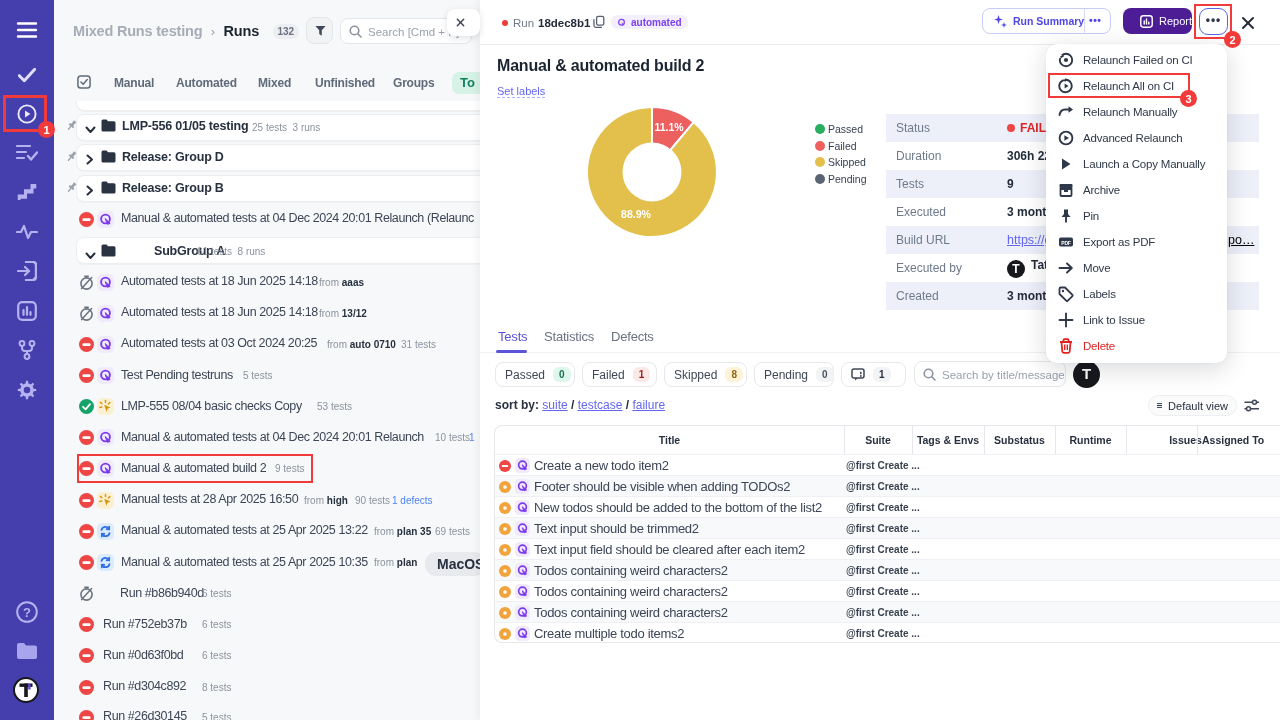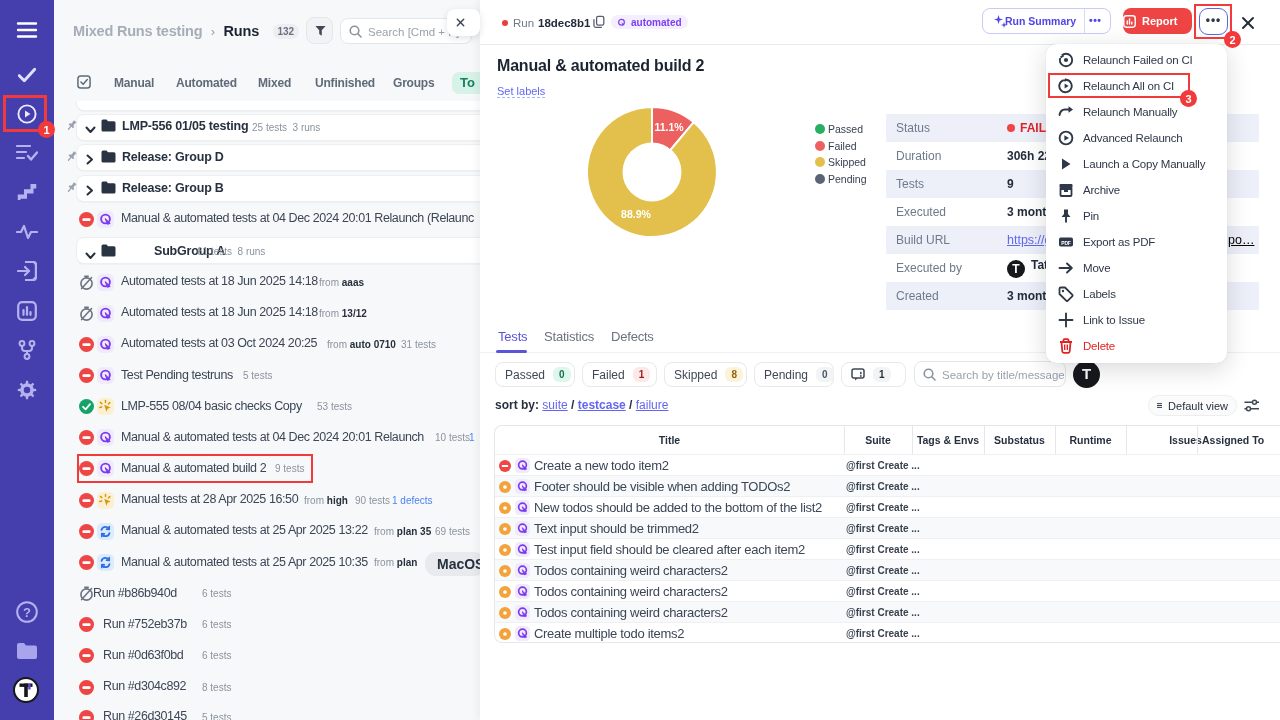--- a/index.html
+++ b/index.html
@@ -23,21 +23,21 @@
 .meta { font-size:10px; color:#8b939f; white-space:nowrap; }
 .metab { font-size:10px; color:#8b939f; white-space:nowrap; }
 .metab b { color:#27303f; font-weight:700; }
 .bluelink { color:#4d82f3; font-size:10px; }
 
 
 #detail { left:480px; top:0; width:800px; height:720px; background:#fff; box-shadow:-3px 0 8px rgba(16,24,40,.05); }
 #topbar { position:absolute; left:0; top:0; width:800px; height:45px; border-bottom:1px solid #e9ebee; background:#fff; }
 .autopill { position:absolute; top:15px; height:14px; background:#f4effe; border-radius:8px; color:#7d3ff0; font-size:10px; font-weight:600; display:flex; align-items:center; padding:0 6px 0 5px; gap:4px; }
 .btn-outline { position:absolute; border:1px solid #c7cbf5; background:#fff; color:#4f46e5; font-size:10.5px; font-weight:700; border-radius:8px; }
-.btn-solid { position:absolute; display:flex; align-items:center; justify-content:flex-start; gap:6px; background:#ef4444; color:#fff; font-size:11px; font-weight:700; border-radius:8px; }
+.btn-solid { position:absolute; display:flex; align-items:center; justify-content:flex-end; gap:6px; background:#4c1d95; color:#fff; font-size:11px; font-weight:400; border-radius:8px; }
 h1.runtitle { position:absolute; font-size:16px; letter-spacing:-0.2px; font-weight:700; color:#1b2431; }
 .legend { position:absolute; display:flex; align-items:center; gap:3px; font-size:10.5px; color:#374151; }
 .legend i { width:10px; height:10px; border-radius:50%; display:block; }
 .infrow { position:absolute; left:886px; width:373px; height:28px; display:flex; align-items:center; }
 .infrow.alt { background:#edf0f9; }
 .inflabel { width:121px; padding-left:10px; color:#6e7a8a; font-size:12px; }
 .infval { color:#232c3b; font-size:12px; font-weight:700; white-space:nowrap; }
 .tab { position:absolute; font-size:13px; letter-spacing:-0.2px; color:#6b7280; }
 .tab.active { color:#5a54d9; }
 .chip { position:absolute; top:362px; height:25px; border:1px solid #e6e8ec; background:#fff; border-radius:8px; display:flex; align-items:center; gap:8px; padding:0 9px; font-size:12px; color:#3f4856; }
@@ -304,21 +304,21 @@
     <span class="abs rowtitle" style="left:121px; top:554.5px;">Manual &amp; automated tests at 25 Apr 2025 10:35</span>
     <span class="abs metab" style="left:374px; top:557px;">from <b>plan</b></span>
     <div class="abs" style="left:425px; top:552px; width:60px; height:24px; background:#e8eaee; border-radius:11px; display:flex; align-items:center; gap:4px; padding:0 8px; font-size:14px; font-weight:700; color:#27303f;"><svg width="12" height="12" viewBox="0 0 22 22">
           <path d="M 8.17 4.16 L 9.50 3.75 L 9.86 0.86 L 12.14 0.86 L 12.50 3.75 A 7.4 7.4 0 0 1 13.83 4.16 L 15.06 4.82 L 17.36 3.02 L 18.98 4.64 L 17.18 6.94 A 7.4 7.4 0 0 1 17.84 8.17 L 18.25 9.50 L 21.14 9.86 L 21.14 12.14 L 18.25 12.50 A 7.4 7.4 0 0 1 17.84 13.83 L 17.18 15.06 L 18.98 17.36 L 17.36 18.98 L 15.06 17.18 A 7.4 7.4 0 0 1 13.83 17.84 L 12.50 18.25 L 12.14 21.14 L 9.86 21.14 L 9.50 18.25 A 7.4 7.4 0 0 1 8.17 17.84 L 6.94 17.18 L 4.64 18.98 L 3.02 17.36 L 4.82 15.06 A 7.4 7.4 0 0 1 4.16 13.83 L 3.75 12.50 L 0.86 12.14 L 0.86 9.86 L 3.75 9.50 A 7.4 7.4 0 0 1 4.16 8.17 L 4.82 6.94 L 3.02 4.64 L 4.64 3.02 L 6.94 4.82 Z" fill="#27303f"></path>
           <circle cx="11" cy="11" r="3.6" fill="#e8eaee"></circle>
         </svg>MacOS</div>
 
     <svg class="abs" style="left:79px; top:586px;" width="15" height="15">
         <use href="#s-watch"></use>
       </svg>
-    <span class="abs rowtitle" style="left:93px; top:585.5px;">Run #b86b940d</span>
+    <span class="abs rowtitle" style="left:120px; top:585.5px;">Run #b86b940d</span>
     <span class="abs meta" style="left:202px; top:588px;">6 tests</span>
 
     <svg class="abs" style="left:79px; top:617px;" width="15" height="15">
         <use href="#s-fail"></use>
       </svg>
     <span class="abs rowtitle" style="left:103px; top:616.5px;">Run #752eb37b</span>
     <span class="abs meta" style="left:202px; top:619px;">6 tests</span>
 
     <svg class="abs" style="left:79px; top:648px;" width="15" height="15">
         <use href="#s-fail"></use>
@@ -425,21 +425,21 @@
   <div class="autopill" style="left:611px;"><svg width="11" height="11" viewBox="0 0 17 17">
         <circle cx="8.5" cy="8" r="4.4" stroke="#7d3ff0" stroke-width="1.9" fill="none"></circle>
         <path d="M8.2 7.6 L13.2 12.4 L10.4 13.3 L9.3 10.6 Z" fill="#7d3ff0"></path>
       </svg>automated</div>
 
   <div class="btn-outline" style="left:982px; top:8px; width:129px; height:26px;">
     <svg style="position:absolute; left:10px; top:5px;" width="15" height="15" viewBox="0 0 15 15">
         <path d="M5.5 1 L6.6 4.4 L10 5.5 L6.6 6.6 L5.5 10 L4.4 6.6 L1 5.5 L4.4 4.4 Z" fill="#4f46e5"></path>
         <path d="M11 8 L11.7 10.3 L14 11 L11.7 11.7 L11 14 L10.3 11.7 L8 11 L10.3 10.3 Z" fill="#4f46e5"></path>
       </svg>
-    <span style="position:absolute; left:22px; top:6px; white-space:nowrap;">Run Summary</span>
+    <span style="position:absolute; left:30px; top:6px; white-space:nowrap;">Run Summary</span>
     <span style="position:absolute; left:101px; top:0; width:1px; height:24px; background:#d7daf7;"></span>
     <span style="position:absolute; left:106px; top:5px; letter-spacing:0.5px; font-weight:700;">•••</span>
   </div>
   <div class="btn-solid" style="left:1123px; top:8px; width:69px; height:26px;">
     <svg width="13" height="13" viewBox="0 0 20 20">
         <rect x="1.2" y="1.2" width="17.6" height="17.6" rx="4" stroke="#fff" stroke-width="2.2" fill="none"></rect>
         <g stroke="#fff" stroke-width="2.2" stroke-linecap="round">
           <line x1="6.5" y1="13.8" x2="6.5" y2="9"></line>
           <line x1="10" y1="13.8" x2="10" y2="6"></line>
           <line x1="13.5" y1="13.8" x2="13.5" y2="11"></line>
@@ -521,21 +521,21 @@
     </div>
   <div class="abs" style="left:914px; top:361px; width:152px; height:26px; background:#fff; border:1px solid #e4e7ea; border-radius:8px; z-index:2;">
     <svg style="position:absolute; left:8px; top:6px;" width="13" height="13" viewBox="0 0 13 13">
         <circle cx="5.5" cy="5.5" r="4.3" stroke="#8b939f" stroke-width="1.6" fill="none"></circle>
         <line x1="8.8" y1="8.8" x2="12" y2="12" stroke="#8b939f" stroke-width="1.6" stroke-linecap="round"></line>
       </svg>
     <span style="position:absolute; left:27px; top:7px; font-size:11.5px; color:#9aa2ad; white-space:nowrap; width:122px; overflow:hidden;">Search by title/message</span>
   </div>
   <div class="abs" style="left:1073px; top:361px; width:27px; height:27px; border-radius:50%; background:#17181c; color:#fff; font-size:15px; font-weight:700; text-align:center; line-height:26px; z-index:2;">T</div>
 
-  <span class="abs" style="left:495px; top:398px; font-size:12px; font-weight:700; color:#27303f;">sort by: <span class="sortlink" style="font-weight:400;">suite</span> / <span class="sortlink" style="font-weight:700;">testcase</span> / <span class="sortlink" style="font-weight:400;">failure</span></span>
+  <span class="abs" style="left:495px; top:398px; font-size:12px; font-weight:700; color:#27303f;">sort by: <span class="sortlink" style="font-weight:400;">suite</span> / <span class="sortlink" style="font-weight:400;">testcase</span> / <span class="sortlink" style="font-weight:400;">failure</span></span>
   <div class="abs" style="left:1148px; top:395px; width:89px; height:21px; border:1px solid #eceef1; background:#fbfbfc; border-radius:11px; display:flex; align-items:center; gap:6px; padding:0 8px; font-size:11px; white-space:nowrap; color:#27303f;">
     <svg width="12" height="11" viewBox="0 0 12 11">
         <g fill="#27303f">
           <rect x="0" y="0" width="12" height="2.2"></rect>
           <rect x="0" y="4.4" width="12" height="2.2"></rect>
           <rect x="0" y="8.8" width="12" height="2.2"></rect>
         </g>
       </svg>Default view
   </div>
   <svg class="abs" style="left:1244px; top:399px;" width="15" height="13" viewBox="0 0 15 13">
@@ -601,21 +601,21 @@
         <span class="ttitle">Text input should be trimmed2</span>
         <span class="tsuite">@first Create ...</span>
       </div>
     <div class="trow" style="top:112px;">
         <svg style="position:absolute;left:3.5px;top:4.5px;" width="12" height="12" viewBox="0 0 15 15">
           <use href="#s-skip"></use>
         </svg>
         <svg style="position:absolute;left:20px;top:3px;" width="15" height="15" viewBox="0 0 17 17">
           <use href="#s-q"></use>
         </svg>
-        <span class="ttitle">Test input field should be cleared after each item2</span>
+        <span class="ttitle">Text input field should be cleared after each item2</span>
         <span class="tsuite">@first Create ...</span>
       </div>
     <div class="trow alt" style="top:133px;">
         <svg style="position:absolute;left:3.5px;top:4.5px;" width="12" height="12" viewBox="0 0 15 15">
           <use href="#s-skip"></use>
         </svg>
         <svg style="position:absolute;left:20px;top:3px;" width="15" height="15" viewBox="0 0 17 17">
           <use href="#s-q"></use>
         </svg>
         <span class="ttitle">Todos containing weird characters2</span>

